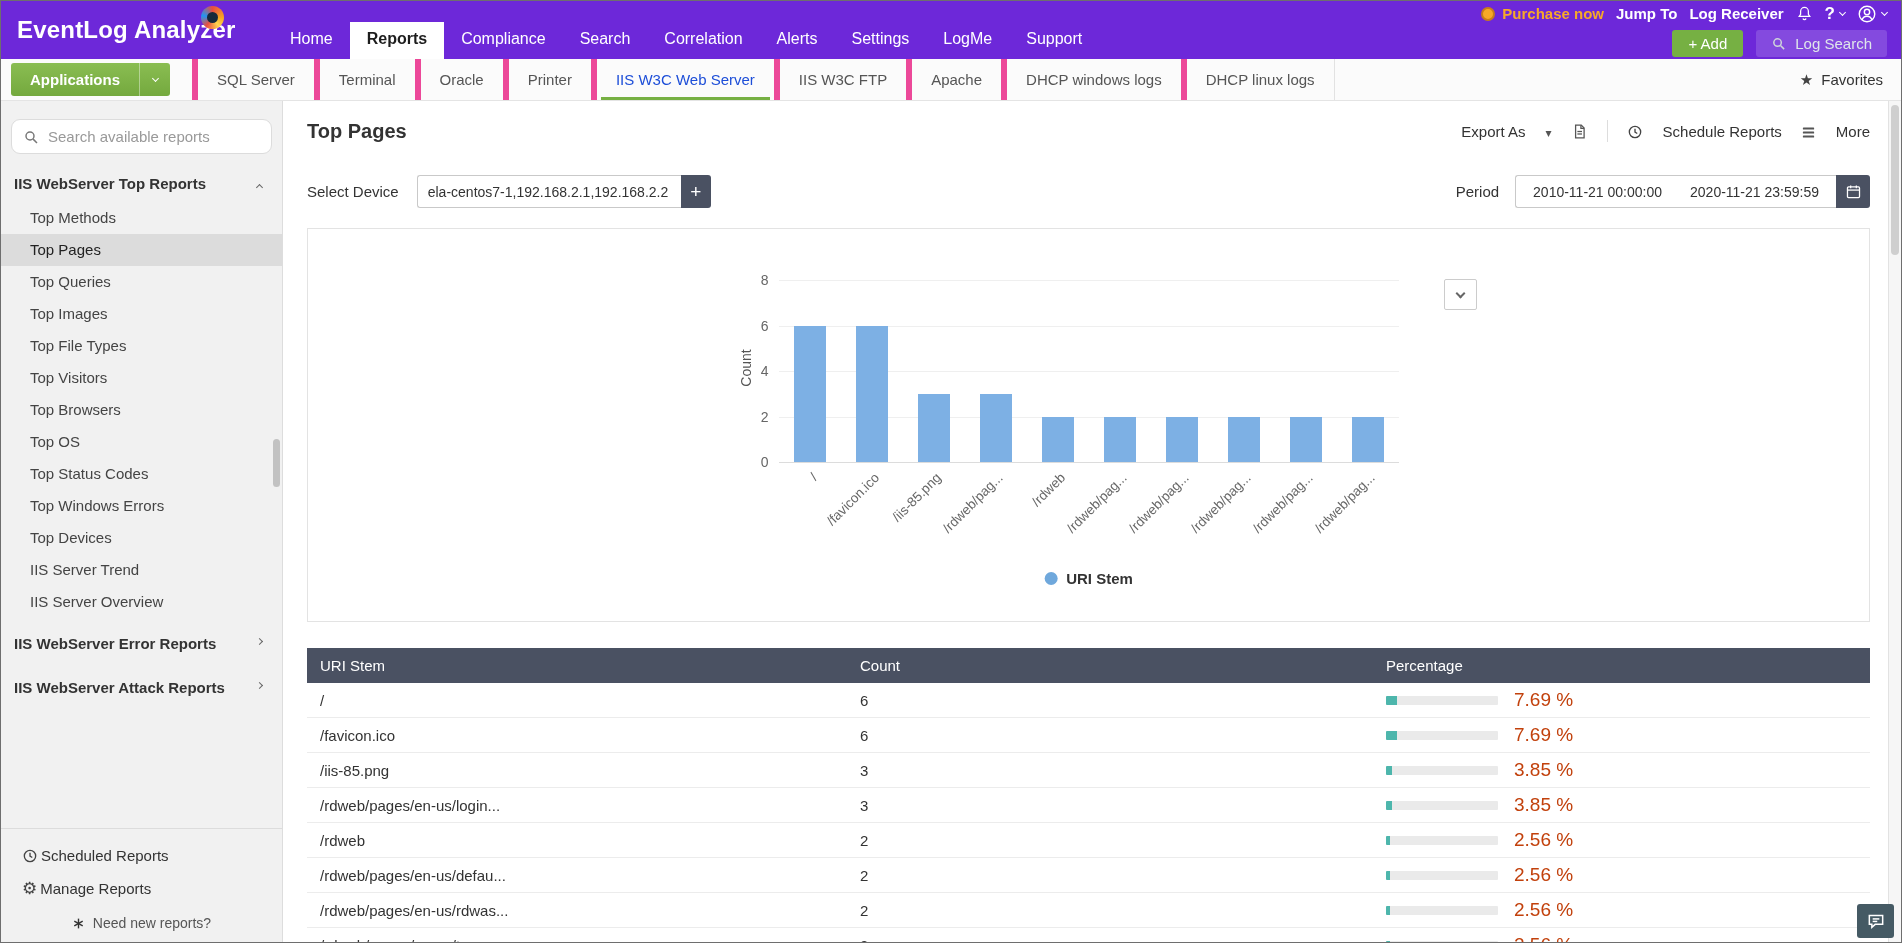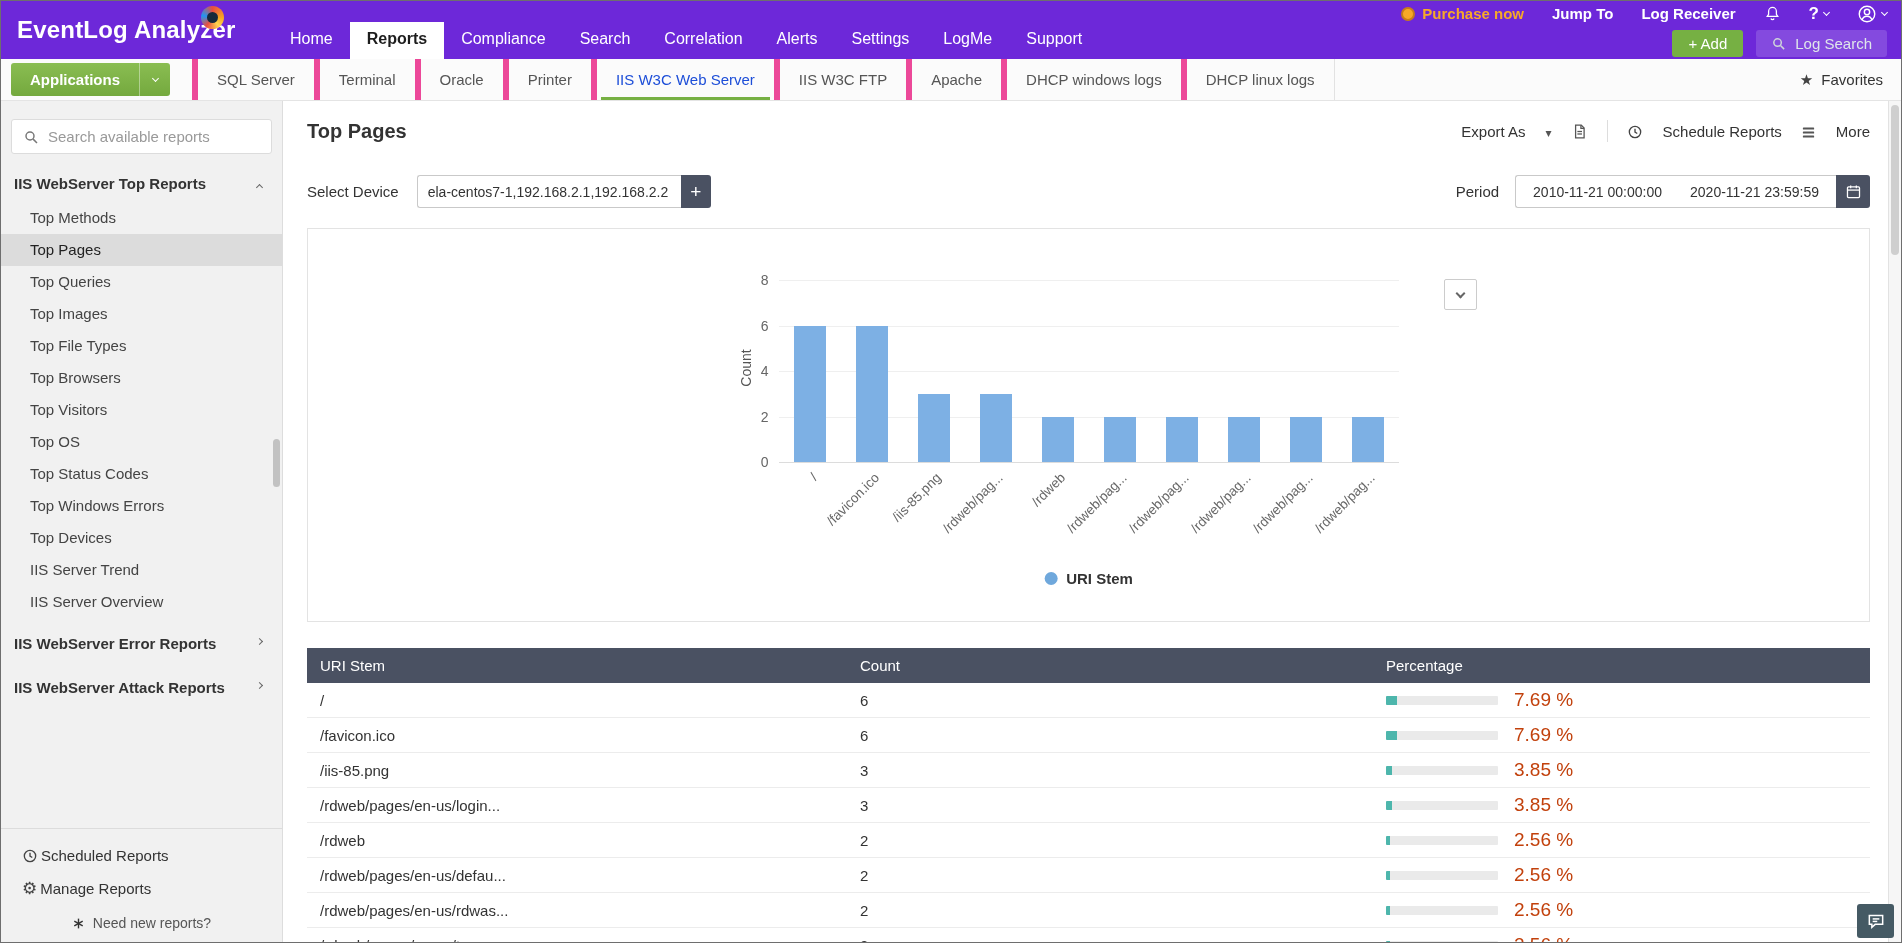--- a/index.html
+++ b/index.html
@@ -11,21 +11,21 @@
   .topbar{position:absolute;top:0;left:0;right:0;height:58px;background:#6d28d9;display:flex;color:#fff}
   .logo{width:272px;display:flex;align-items:center;padding-left:16px;position:relative;cursor:pointer}
   .logo-text{font-size:24px;font-weight:bold;letter-spacing:.2px;white-space:nowrap}
   .logo-swirl{position:absolute;left:200px;top:5px;width:23px;height:23px;border-radius:50%;
     background:conic-gradient(#e84e40,#f6a623 25%,#ffd54f 40%,#e84e40 60%,#2196f3 78%,#e84e40)}
   .logo-swirl::after{content:"";position:absolute;inset:6px;border-radius:50%;background:#16293a}
   .top-nav{display:flex;align-items:flex-end;height:100%}
   .nav-item{padding:8px 17px 11px;font-size:16px;color:#fff;cursor:pointer;white-space:nowrap}
   .nav-item.active{background:#fff;color:#1d1d1d;font-weight:bold}
   .top-right{margin-left:auto;display:flex;flex-direction:column;justify-content:center;align-items:flex-end;gap:6px;padding-right:14px}
-  .tr-row{display:flex;align-items:center;gap:28px}
+  .tr-row{display:flex;align-items:center;gap:12px}
   .purchase{color:#f7a928;font-weight:bold;font-size:15px;display:flex;align-items:center;gap:7px;cursor:pointer}
   .coin-icon{width:14px;height:14px;border-radius:50%;background:#f7a928;border:2px solid #c87d1a;display:inline-block}
   .toplink{color:#fff;font-weight:bold;font-size:15px;cursor:pointer;white-space:nowrap}
   .topicon{display:flex;align-items:center;gap:5px;color:#fff;cursor:pointer}
   .help-q{font-size:17px;font-weight:bold}
   .chev{display:inline-block;width:7px;height:7px;border-right:2px solid currentColor;border-bottom:2px solid currentColor;transform:rotate(45deg);margin-top:-3px}
   .chev.sm{width:5px;height:5px;border-width:1.6px}
   .chev.up{transform:rotate(-135deg);margin-top:3px}
   .chev.right{transform:rotate(-45deg)}
   .tr-row2{display:flex;align-items:center;gap:13px}
@@ -40,21 +40,21 @@
   .tabs{display:flex;align-items:stretch;height:100%;margin-left:22px}
   .tab{display:flex;align-items:center;padding:0 19px;font-size:15px;color:#555;border-left:6px solid #ec4899;cursor:pointer;position:relative;white-space:nowrap}
   .tab:last-child{border-right:1px solid #e2e2e2}
   .tab.active{color:#1d4ed8;font-weight:normal}
   .tab.active::after{content:"";position:absolute;left:4px;right:4px;bottom:0;height:3px;background:#76b043}
   .favorites{margin-left:auto;display:flex;align-items:center;gap:8px;font-size:15px;color:#333;cursor:pointer}
   .star{font-size:15px;color:#444;line-height:1}
 
   
   .sidebar{position:absolute;top:100px;left:0;bottom:0;width:282px;background:#f1f1f1;border-right:1px solid #ddd;padding-top:18px;overflow:hidden}
-  .search-box{margin:0 10px 4px;background:#fff;border:1px solid #dcdcdc;border-radius:3px;height:35px;display:flex;align-items:center;padding:0 11px;gap:9px}
+  .search-box{margin:0 10px 4px;background:#fff;border:1px solid #dcdcdc;border-radius:9px;height:35px;display:flex;align-items:center;padding:0 11px;gap:9px}
   .search-box input{border:none;outline:none;flex:1;font-size:15px;font-family:inherit;color:#333;background:transparent;min-width:0}
   .search-box input::placeholder{color:#999}
   .side-section{position:relative;padding:17px 16px 10px 13px;font-size:15px;font-weight:bold;color:#333;cursor:pointer}
   .side-section .chev{position:absolute;right:20px;top:24px;border-color:#666}
   .side-item{padding:7px 10px 8px 29px;font-size:15px;color:#444;cursor:pointer;white-space:nowrap}
   .side-item.active{background:#dcdcdc;color:#222}
   .side-scroll-thumb{position:absolute;right:2px;top:338px;width:7px;height:48px;background:#c2c2c2;border-radius:4px;cursor:grab}
   .side-footer{position:absolute;left:0;right:0;bottom:0;border-top:1px solid #dcdcdc;background:#f1f1f1;padding:10px 0 6px}
   .side-footer-item{display:flex;align-items:center;gap:3px;padding:8px 21px;font-size:15px;color:#333;cursor:pointer}
   .gear{font-size:17px;line-height:1;color:#444}
@@ -200,22 +200,22 @@
         </svg>
       <input placeholder="Search available reports" style="">
     </div>
     <div class="side-sections">
         <div class="side-section"><span>IIS WebServer Top Reports</span><i class="chev sm up"></i></div>
         <div class="side-item">Top Methods</div>
         <div class="side-item active">Top Pages</div>
         <div class="side-item">Top Queries</div>
         <div class="side-item">Top Images</div>
         <div class="side-item">Top File Types</div>
+        <div class="side-item">Top Visitors</div>
         <div class="side-item">Top Browsers</div>
-        <div class="side-item">Top Visitors</div>
         <div class="side-item">Top OS</div>
         <div class="side-item">Top Status Codes</div>
         <div class="side-item">Top Windows Errors</div>
         <div class="side-item">Top Devices</div>
         <div class="side-item">IIS Server Trend</div>
         <div class="side-item">IIS Server Overview</div>
         <div class="side-section"><span>IIS WebServer Error Reports</span><i class="chev sm right"></i></div>
         <div class="side-section"><span>IIS WebServer Attack Reports</span><i class="chev sm right"></i></div>
       </div>
     <div class="side-scroll-thumb"></div>

